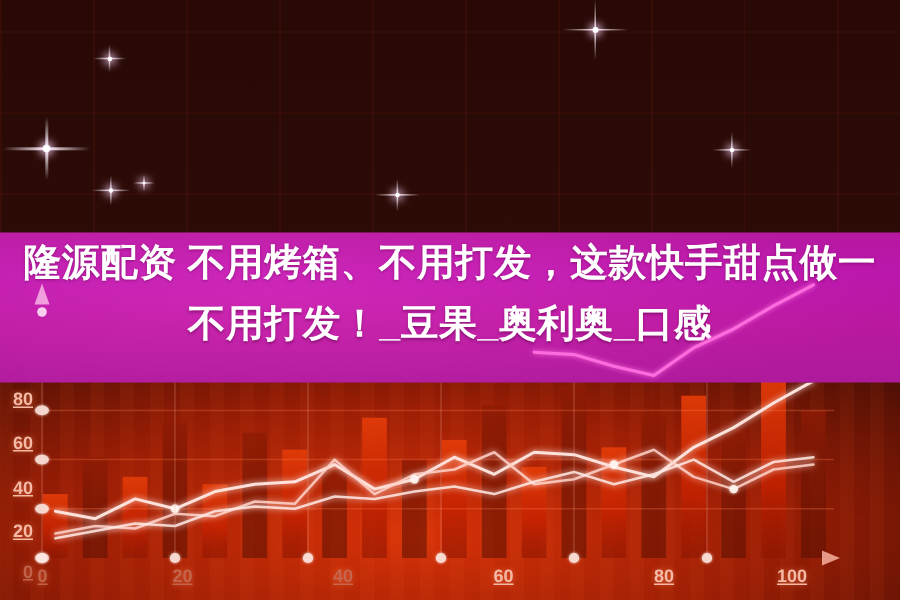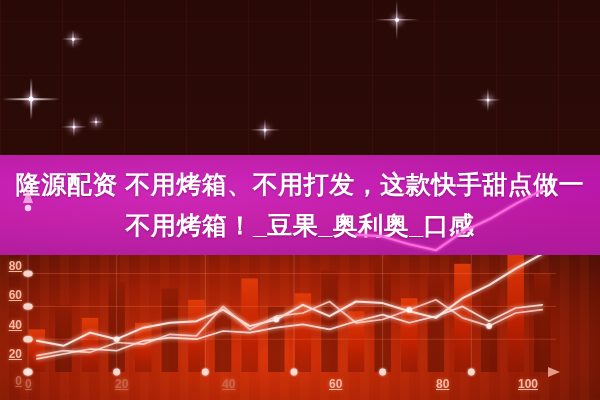--- a/index.html
+++ b/index.html
@@ -57,21 +57,21 @@
   .spark em {
     position:absolute; left:50%; top:50%; width:5px; height:5px; border-radius:50%;
     background:#fff; transform:translate(-50%,-50%);
     box-shadow:0 0 6px 2px rgba(255,220,255,.9);
   }
 
   
   .title-band {
     position:absolute; left:0; top:155px; width:600px; height:100px;
     background:linear-gradient(180deg,#b5189f 0%, #bb17ad 28%, #b9189f 62%, #ae1a9c 100%);
-    display:flex; align-items:center; justify-content:center;
+    display:flex; justify-content:center;
     z-index:6;
   }
   .title-band .band-sheen {
     position:absolute; inset:0;
     background:radial-gradient(100% 120% at 30% 40%, rgba(255,80,220,.28) 0%, rgba(160,10,140,0) 70%);
     pointer-events:none;
   }
   .title-text {
     position:relative;
     width:582px;
@@ -214,21 +214,21 @@
           <ellipse cx="28" cy="306.4" rx="4.6" ry="3.2" fill="#ffe9e2" opacity=".9" filter="url(#tinyGlow)"></ellipse>
           <ellipse cx="28" cy="273.6" rx="4.6" ry="3.2" fill="#ffe9e2" opacity=".9" filter="url(#tinyGlow)"></ellipse>
         </g>
     </g>
   </svg>
 
   <div class="title-band">
     <div class="band-sheen"></div>
     <div class="title-text">
       <div>隆源配资 不用烤箱、不用打发，这款快手甜点做一</div>
-      <div>不用烤箱！_豆果_奥利奥_口感</div>
+      <div>不用打发！_豆果_奥利奥_口感</div>
     </div>
   </div>
 
   <svg class="band-line" viewBox="0 0 600 100">
     <defs>
       <filter id="bandGlow" x="-50%" y="-50%" width="200%" height="200%">
         <feGaussianBlur stdDeviation="1.6" result="b"></feGaussianBlur>
         <feMerge>
             <feMergeNode in="b"></feMergeNode>
             <feMergeNode in="SourceGraphic"></feMergeNode>

